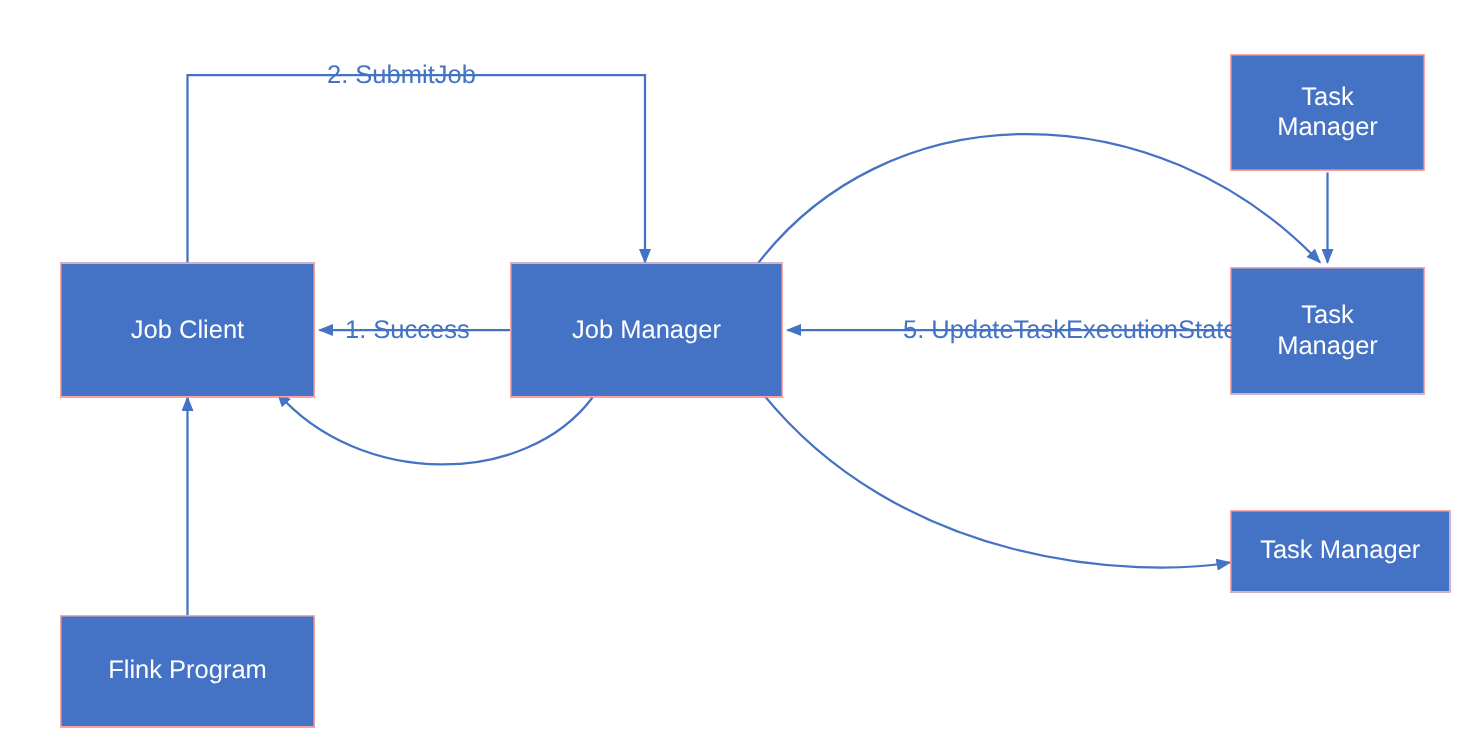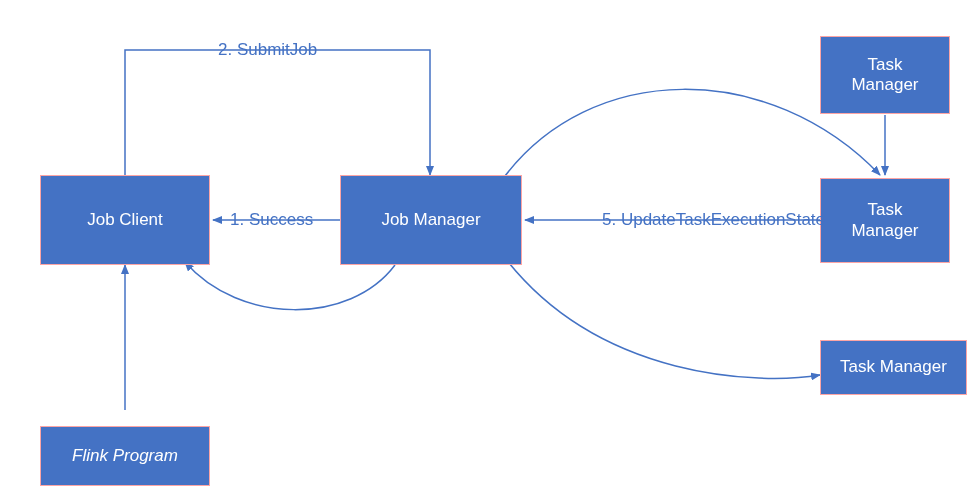--- a/index.html
+++ b/index.html
@@ -77,21 +77,21 @@
 </svg>
 
 <div class="box" style="left:40px; top:175px; width:170px; height:90px;">
   <span>Job Client</span>
 </div>
 
 <div class="box" style="left:340px; top:175px; width:182px; height:90px;">
   <span>Job Manager</span>
 </div>
 
-<div class="box" style="left:40px; top:426px; width:170px; height:60px;font-style:italic;">
+<div class="box" style="left:40px; top:410px; width:170px; height:75px;">
   <span>Flink Program</span>
 </div>
 
 <div class="box" style="left:820px; top:36px; width:130px; height:78px; white-space:pre-line;">
   <span>Task
 Manager</span>
 </div>
 
 <div class="box" style="left:820px; top:178px; width:130px; height:85px; white-space:pre-line;">
   <span>Task

